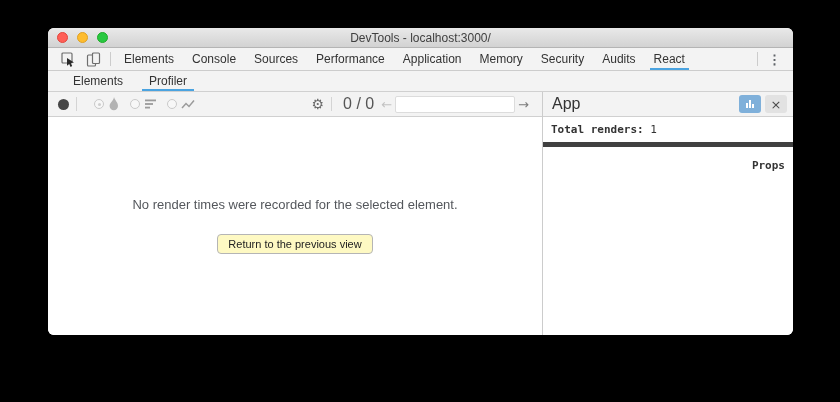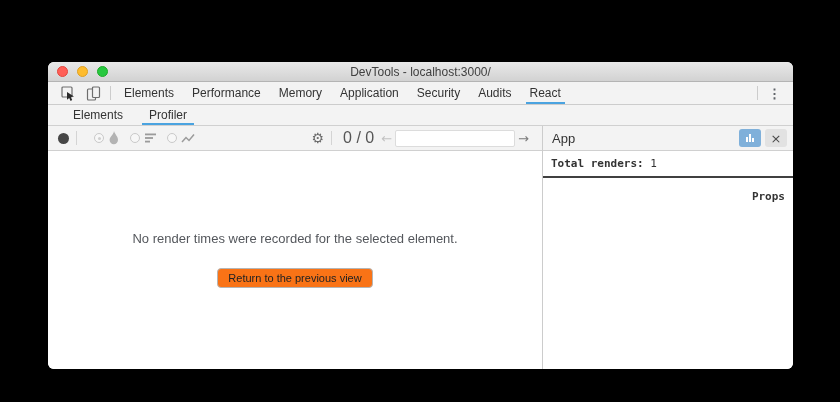--- a/index.html
+++ b/index.html
@@ -4,21 +4,20 @@
 <style>
   * { margin:0; padding:0; box-sizing:border-box; }
   html,body { width:840px; height:402px; overflow:hidden; background:#000; }
   body { font-family:"Liberation Sans", sans-serif; }
 
   .window {
     position:absolute; left:48px; top:28px; width:745px; height:307px;
     background:#fff; border-radius:6px; overflow:hidden;
     display:flex; flex-direction:column;
     box-shadow:0 18px 45px 8px rgba(0,0,0,0.85);
-    margin-top:34px;
   }
 
   
   .titlebar {
     height:20px; flex:0 0 20px;
     background:linear-gradient(#e9e9e9,#d2d2d2);
     border-bottom:1px solid #b4b4b4;
     position:relative; display:flex; align-items:center; justify-content:center;
   }
   .lights { position:absolute; left:9px; top:4px; display:flex; gap:9px; }
@@ -76,37 +75,37 @@
   .arrow.next { color:#7b7b7b; }
   .search {
     width:120px; height:17px; border:1px solid #dcdcdc; border-radius:2px; background:#fff;
     font-size:11px; padding:0 4px; outline:none; font-family:"Liberation Sans", sans-serif;
   }
 
   
   .left-content { flex:1; display:flex; flex-direction:column; align-items:center; padding-top:80px; }
   .empty-msg { font-size:13px; color:#54575c;text-align:right; }
   .return-btn {
-    margin-top:22px; font-size:11px; color:#222; background:#f97316;
+    margin-top:22px; font-size:11px; color:#222; background:#fef9c3;
     border:1px solid #b5b5b5; border-radius:4px; padding:3px 10px;
     font-family:"Liberation Sans", sans-serif; cursor:pointer;
   }
 
   
   .right-pane { width:251px; flex:0 0 251px; border-left:1px solid #ccc; display:flex; flex-direction:column; }
   .panel-header {
     height:25px; flex:0 0 25px; background:#f3f3f3; border-bottom:1px solid #d0d0d0;
     display:flex; align-items:center; padding:0 6px 0 9px;
   }
-  .panel-title { font-size:13px; color:#333; flex:1; }
+  .panel-title { font-size:16px; color:#333; flex:1; }
   .panel-btn { width:22px; height:18px; border-radius:3px; margin-left:4px; display:flex; align-items:center; justify-content:center; cursor:pointer; border:none; }
   .chart-btn { background:#7fb0da; }
   .close-btn { background:#e2e2e2; color:#4a4a4a; font-size:13px; line-height:1; font-family:"DejaVu Sans", sans-serif; }
   .panel-content { flex:1; background:#fff; font-family:"DejaVu Sans Mono", monospace; font-size:11px; }
-  .total-row { padding:6px 8px; border-bottom:2px solid #404040; color:#333; }
+  .total-row { padding:6px 8px; border-bottom:5px solid #404040; color:#333; }
   .total-row b { font-weight:bold; }
   .props-heading { margin-top:12px; padding:0 8px; font-weight:bold; color:#333;text-align:right; }
   .props-value { margin-top:8px; padding-left:22px; color:#999; }
 </style>
 </head>
 <body>
 
 <div class="window">
 
   <div class="titlebar">
@@ -126,23 +125,25 @@
       </svg>
     </span>
     <span class="tool-icon">
       <svg width="15" height="15" viewBox="0 0 15 15">
         <rect x="1.5" y="3" width="8" height="11" rx="1" fill="none" stroke="#6e6e6e" stroke-width="1.2"></rect>
         <rect x="6.5" y="1" width="7" height="10.5" rx="1" fill="#f3f3f3" stroke="#6e6e6e" stroke-width="1.2"></rect>
       </svg>
     </span>
     <span class="vsep"></span>
     <span class="tab">Elements</span>
+    <span class="tab">Console</span>
+    <span class="tab">Sources</span>
     <span class="tab">Performance</span>
+    <span class="tab">Application</span>
     <span class="tab">Memory</span>
-    <span class="tab">Application</span>
     <span class="tab">Security</span>
     <span class="tab">Audits</span>
     <span class="tab selected">React</span>
     <span class="tab-right">
       <span class="vsep"></span>
       <span class="menu-dots">⋮</span>
     </span>
   </div>
 
   <div class="subtabrow">

